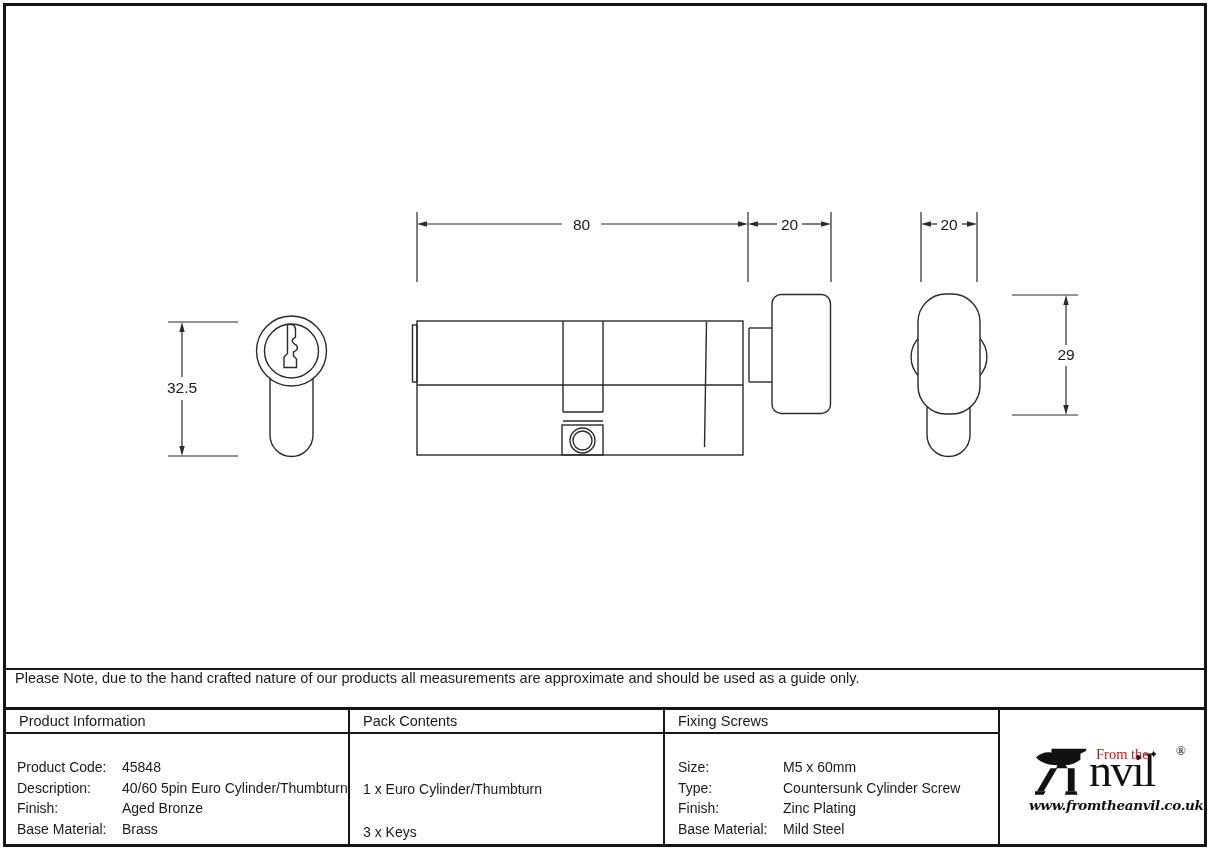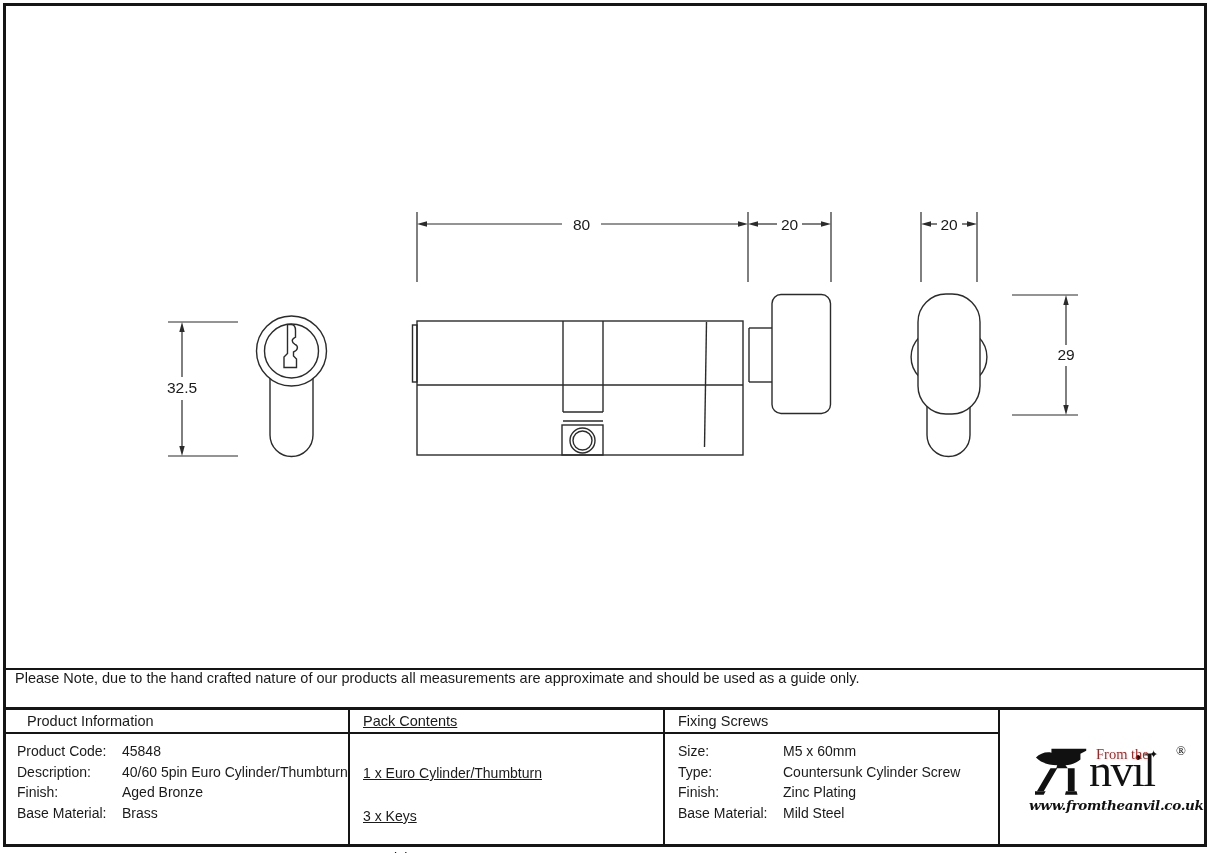--- a/index.html
+++ b/index.html
@@ -24,29 +24,29 @@
     border-top:2px solid #151515; display:flex; align-items:flex-start;
     padding-left:9px; font-size:14.5px;
   }
   .info-table{
     position:absolute; left:6px; right:10px; top:707px; bottom:6px;
     border-top:3px solid #151515; display:flex;
   }
   .col{ position:relative; box-sizing:border-box; }
   .col + .col{ border-left:2px solid #151515; }
   .col-product{ width:342px; }
-  .col-pack{ width:315px;text-decoration:underline; }
+  .col-pack{ width:315px; }
   .col-fixing{ width:335px; }
   .col-logo{ flex:1; }
   .col-header{
     height:22px; border-bottom:2px solid #151515; display:flex; align-items:center;
-    font-size:14.5px; padding-left:21px;
+    font-size:14.5px; padding-left:13px;
   }
   .col-pack .col-header, .col-fixing .col-header{ padding-left:13px; }
-  .col-body{ padding:7px 0 0 11px; font-size:14px; }
+  .col-body{ padding:23px 0 0 11px; font-size:14px; }
   .col-pack .col-body, .col-fixing .col-body{ padding-left:13px; }
   .kv{ display:grid; grid-template-columns:105px auto; line-height:20.5px; }
   .pack-item{ line-height:20.5px;margin-top:22px; }
 
   .logo{
     position:absolute; left:1033px; top:744px; width:156px; height:72px;
   }
   .logo .anvil-icon{ position:absolute; left:2px; top:4px; }
   .logo .from-the{
     position:absolute; left:63px; top:2px;

